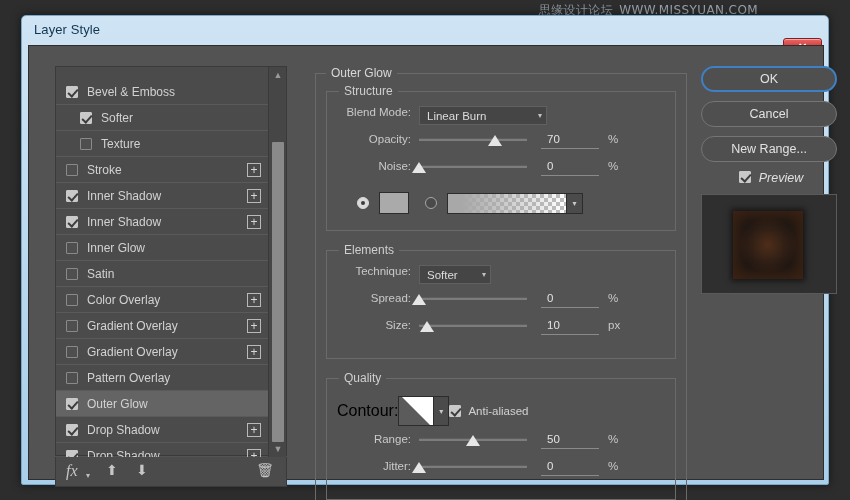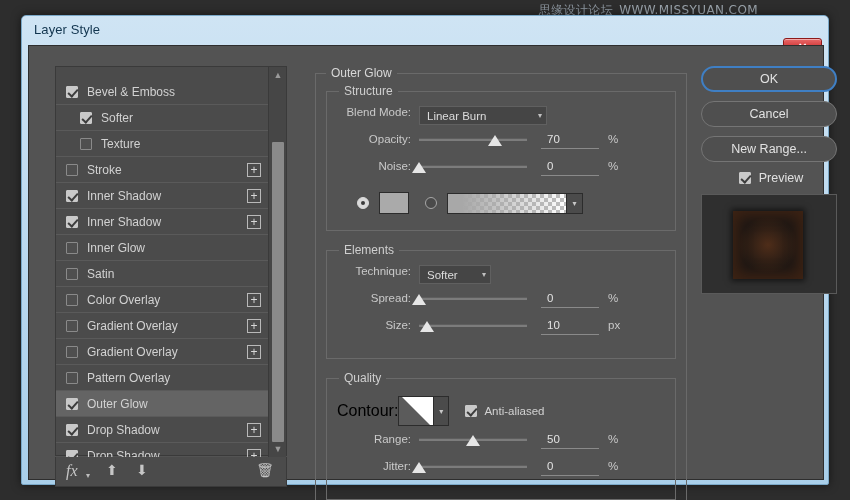--- a/index.html
+++ b/index.html
@@ -298,21 +298,21 @@
     cursor: pointer; flex: 0 0 auto;
   }
   #contour-caret {
     width: 15px; height: 30px;
     background: #4b4b4b;
     border: 1px solid #2c2c2c; border-left: none;
     color: #c8c8c8; font-size: 8px;
     text-align: center; line-height: 29px;
     cursor: pointer; flex: 0 0 auto;
   }
-  #aa-wrap { display: flex; align-items: center; margin-left: 16px; cursor: pointer; }
+  #aa-wrap { display: flex; align-items: center; cursor: pointer; }
   .cbsq {
     width: 12px; height: 12px;
     border: 1px solid #8a8a8a; background: #4f4f4f;
     border-radius: 1px; position: relative; flex: 0 0 auto;
   }
   .cbsq.on { background: #c9c9c9; border-color: #c9c9c9; }
   .cbsq.on::after {
     content: ""; position: absolute; left: 3px; top: 0;
     width: 4px; height: 8px;
     border: solid #3c3c3c; border-width: 0 2px 2px 0;
@@ -337,22 +337,22 @@
     font-size: 12.5px;
     text-align: center; line-height: 24px;
     cursor: pointer;
     font-family: Liberation Sans, sans-serif;
   }
   #ok-btn {
     border: 2px solid #3f7fc4;
     line-height: 22px;
   }
   #preview-wrap {
-    display: flex; align-items: center; justify-content: center;
-    margin-top: 5px; margin-bottom: 9px; cursor: pointer;
+    display: flex; justify-content: center;
+    margin-top: 5px; margin-bottom: 9px; cursor: pointer; font-style: italic;
   }
   #preview-label { margin-left: 8px; font-size: 12.5px; color: #e0e0e0; }
   #thumb {
     width: 136px; height: 100px;
     background: #2f2f2f;
     border: 1px solid #5a5a5a;
     position: relative;
     overflow: hidden;
   }
   #thumb-inner {

